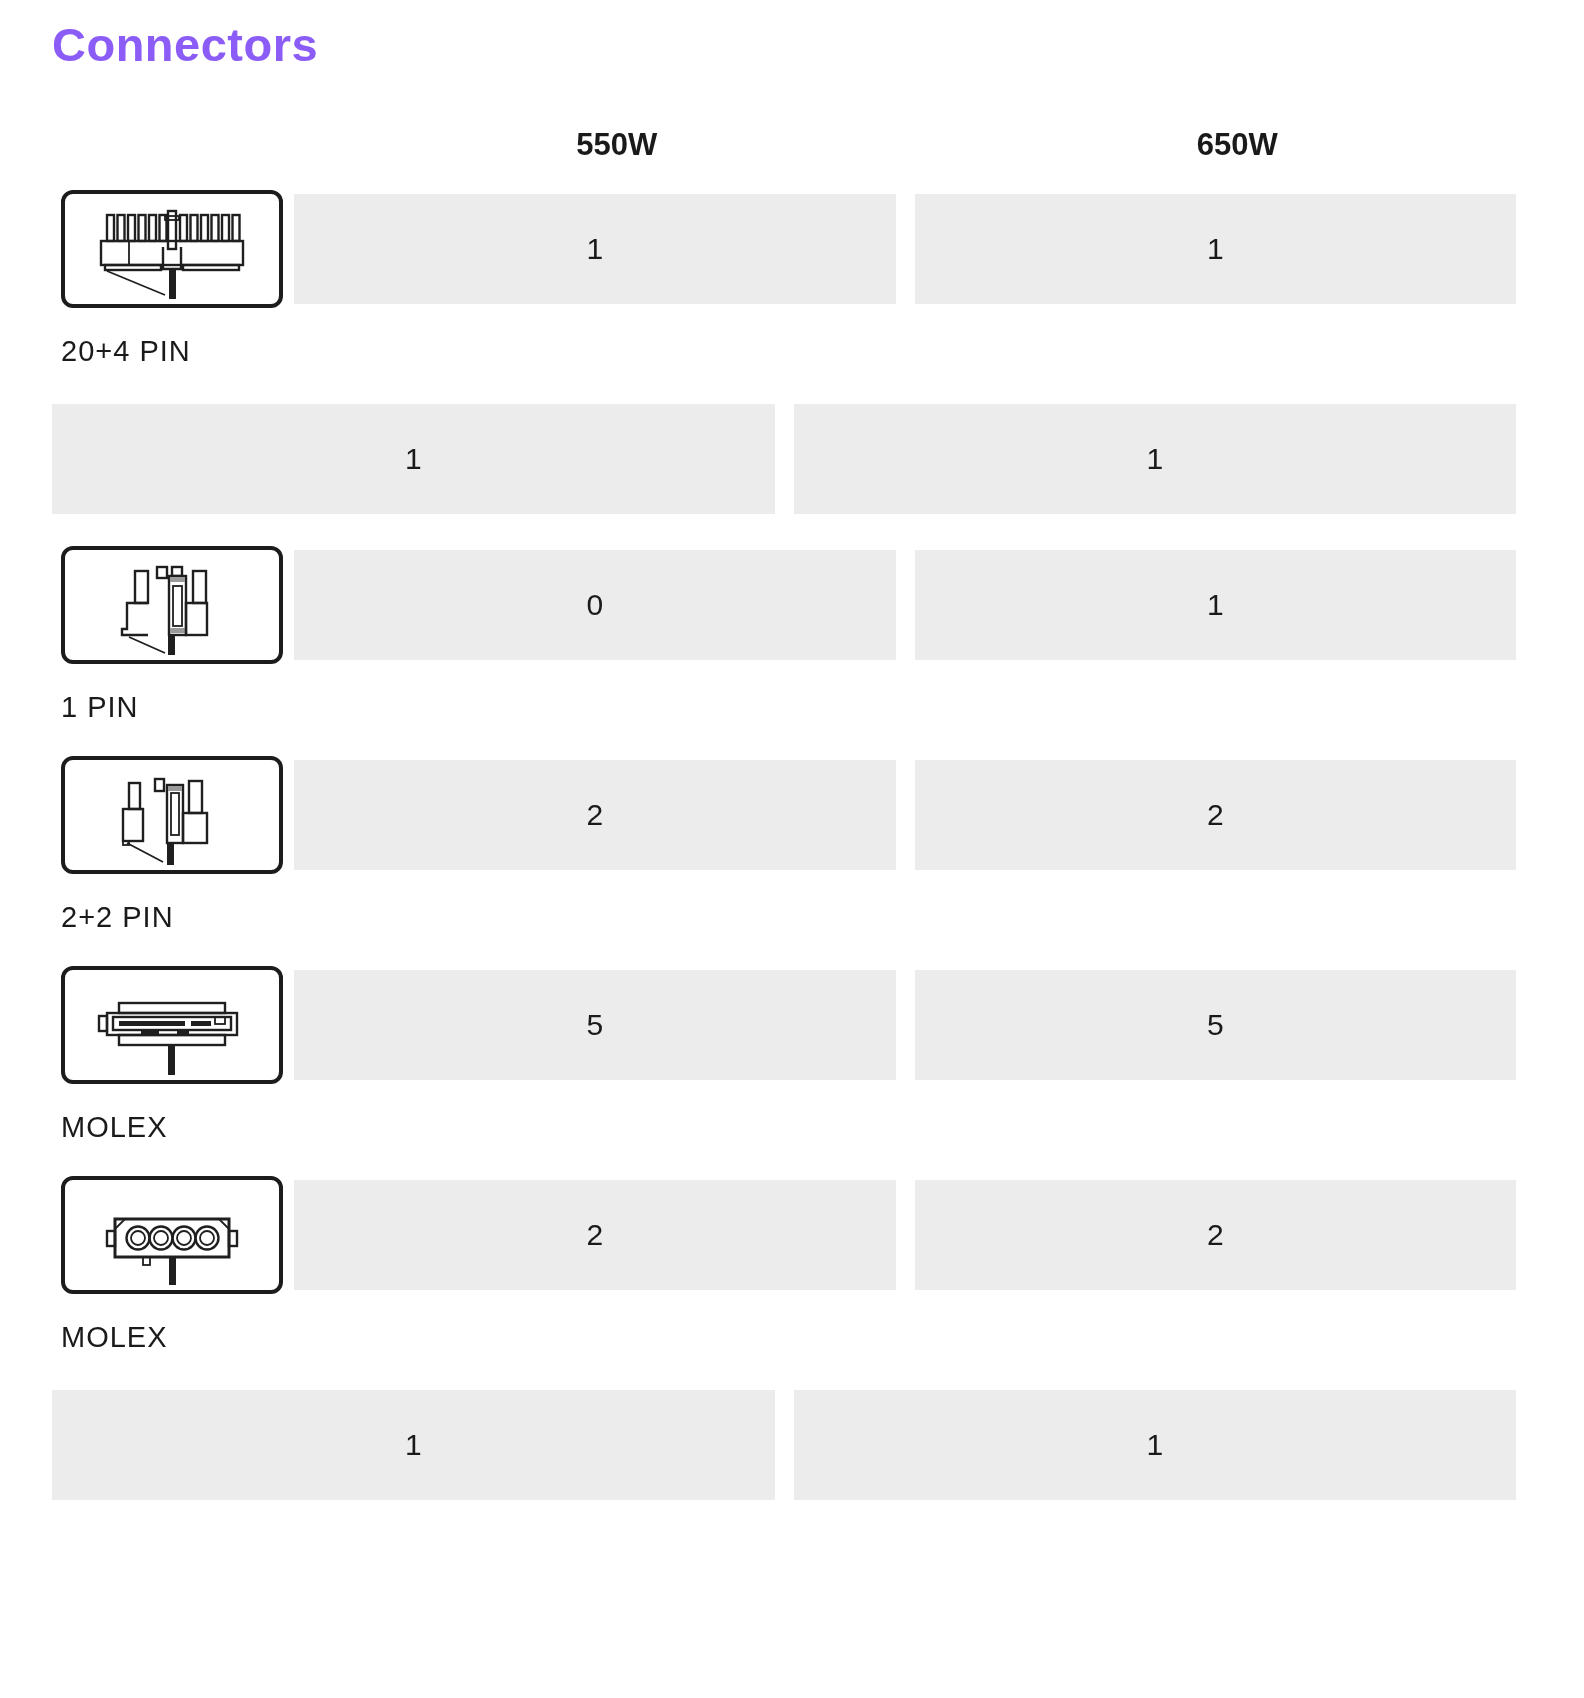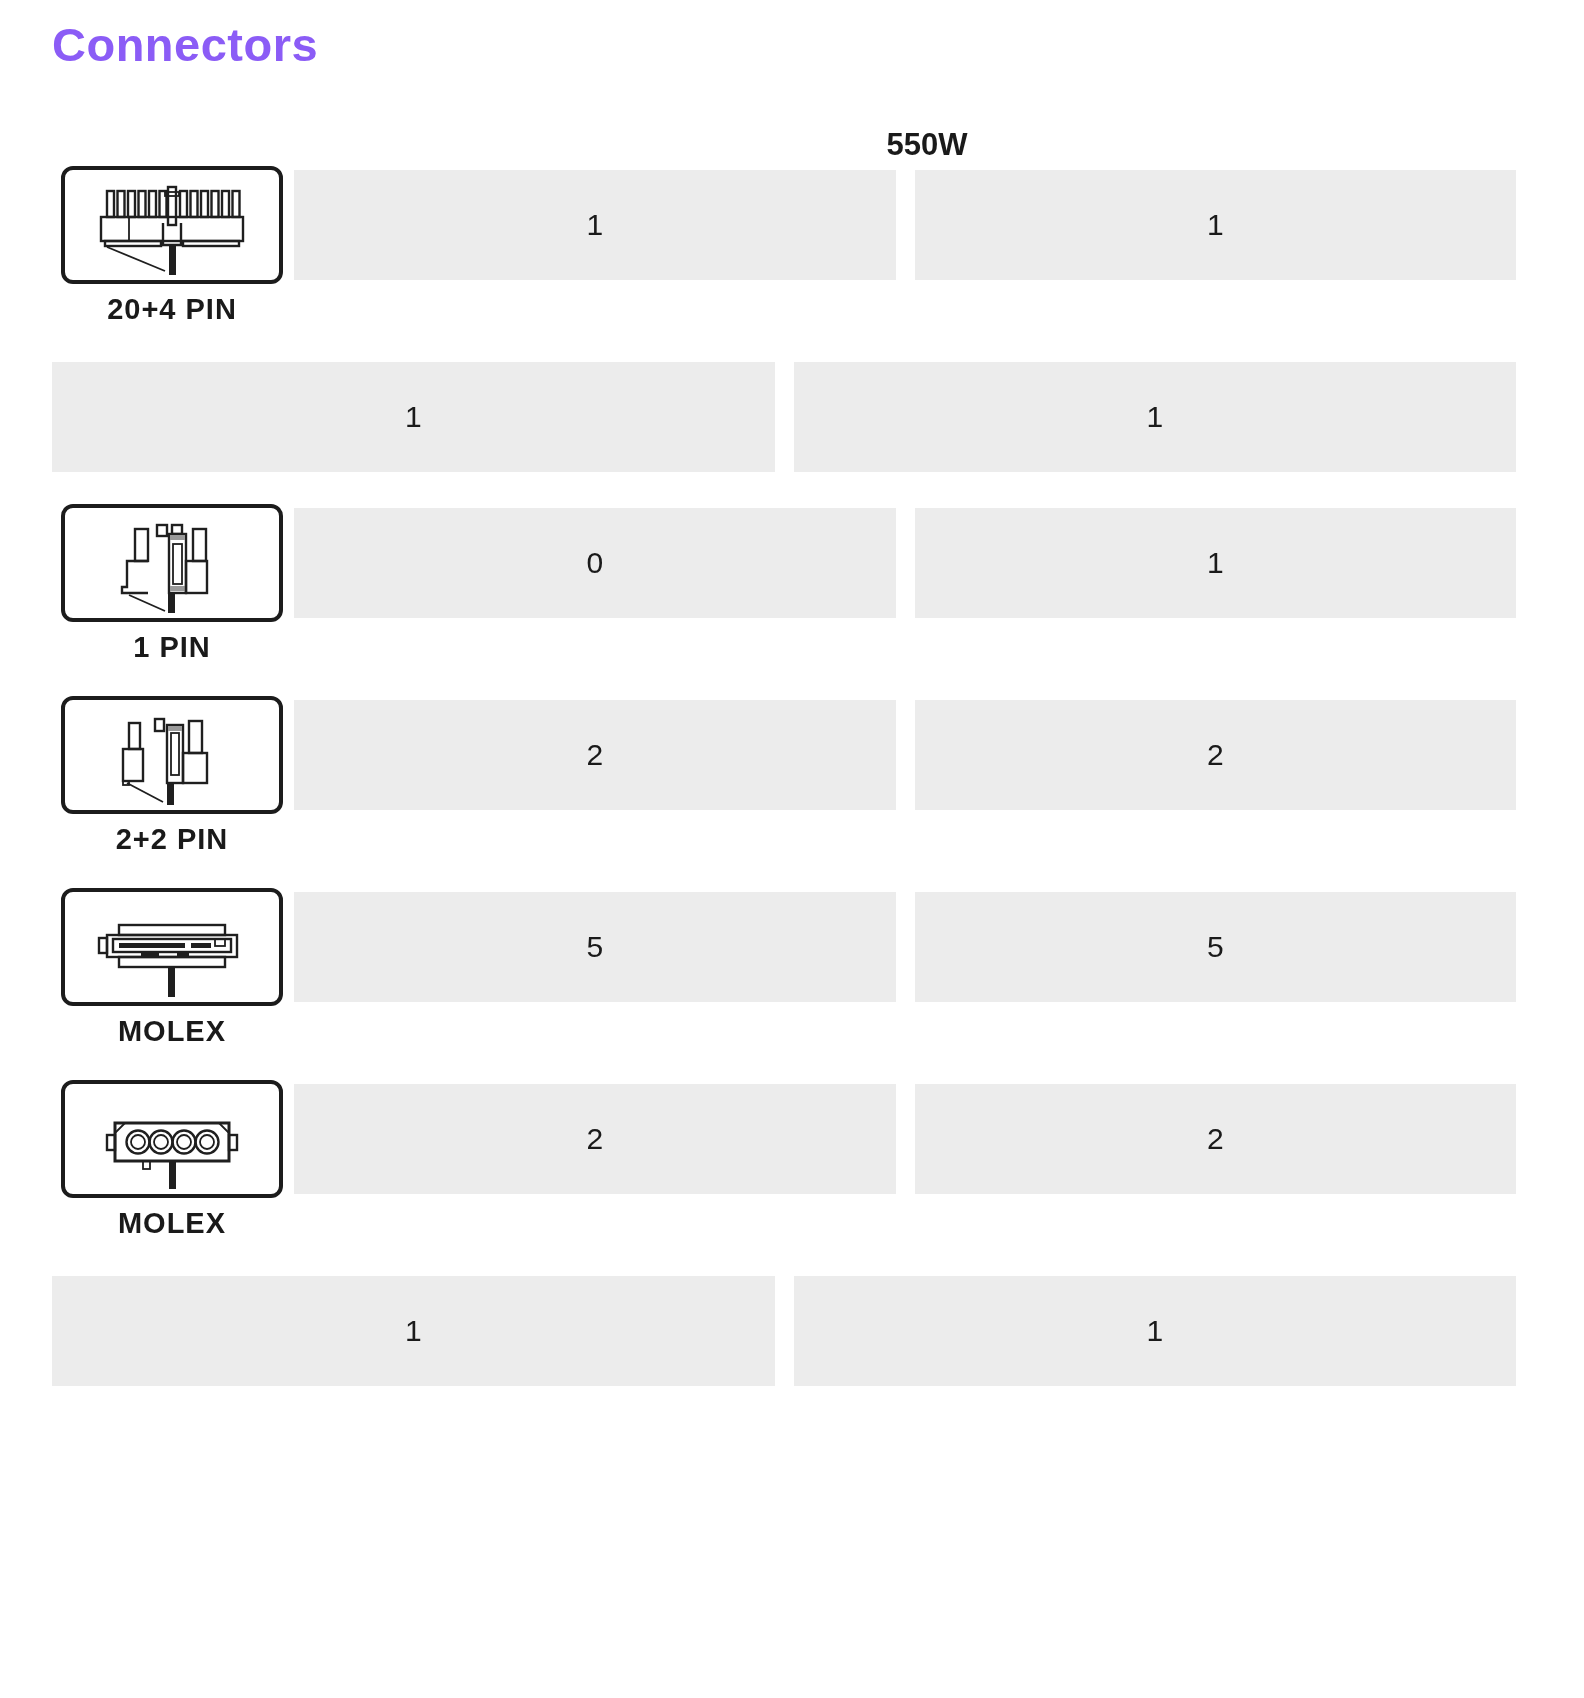--- a/index.html
+++ b/index.html
@@ -10,40 +10,39 @@
     position: relative;
     overflow: hidden;
   }
   .page { padding: 20px 68px 0 52px; box-sizing: border-box; }
 
   .page-title {
     font-size: 47px; font-weight: bold; line-height: 1.08;
     color: #8b5cf6; margin: 0 0 56px 0; letter-spacing: 0.5px;
   }
 
-  .header-row { display: flex; margin-bottom: 3px; gap: 44px; }
+  .header-row { display: flex; margin-bottom: 27px; gap: 44px; }
   .icon-col  { flex: 0 0 242px; width: 242px; display: flex; flex-direction: column; }
   .val-col   { flex: 1 1 0; min-width: 0; }
   .val-col + .val-col { margin-left: 19px; }
   .col-header { font-size: 31px; font-weight: bold; text-align: center; line-height: 36px; }
 
   .row { display: flex; align-items: flex-start; margin-bottom: 32px; }
 
   .icon-box {
     margin-left: 9px; width: 222px; height: 118px;
     box-sizing: border-box; border: 4px solid #1c1c1c; border-radius: 12px;
     background: #ffffff;
     display: flex; align-items: center; justify-content: center;
     overflow: hidden;
   }
   .icon-label {
-    margin: 8px 0 0 9px; width: 222px;
-    text-align: center; font-size: 29px; letter-spacing: 1px; line-height: 34px;
+    margin: 26px 0 0 9px; width: 222px;
+    text-align: left; font-size: 29px; letter-spacing: 1px; line-height: 34px;
     white-space: nowrap;
-    font-weight: bold;
   }
   .cell {
     background: #ececec; height: 110px; margin-top: 4px;
     display: flex; align-items: center; justify-content: center;
     font-size: 30px;
   }
 
   svg .ln   { fill: none; stroke: #1f1f1f; stroke-width: 2.4; }
   svg .ln3  { fill: none; stroke: #1f1f1f; stroke-width: 3; }
   svg .thin { fill: none; stroke: #1f1f1f; stroke-width: 1.8; }
@@ -53,20 +52,21 @@
 </head>
 <body>
 
 <div class="page">
 
   <h1 class="page-title">Connectors</h1>
 
   <div class="header-row">
     <div class="icon-col"></div>
     <div class="val-col col-header">550W</div>
+    <div class="val-col col-header">650W</div>
   </div>
 
   <div class="row">
     <div class="icon-col">
       <div class="icon-box">
         <svg width="190" height="100" viewBox="0 0 190 100">
           <rect class="ln" x="30" y="16" width="7" height="26"></rect>
           <rect class="ln" x="40.5" y="16" width="7" height="26"></rect>
           <rect class="ln" x="51" y="16" width="7" height="26"></rect>
           <rect class="ln" x="61.5" y="16" width="7" height="26"></rect>

